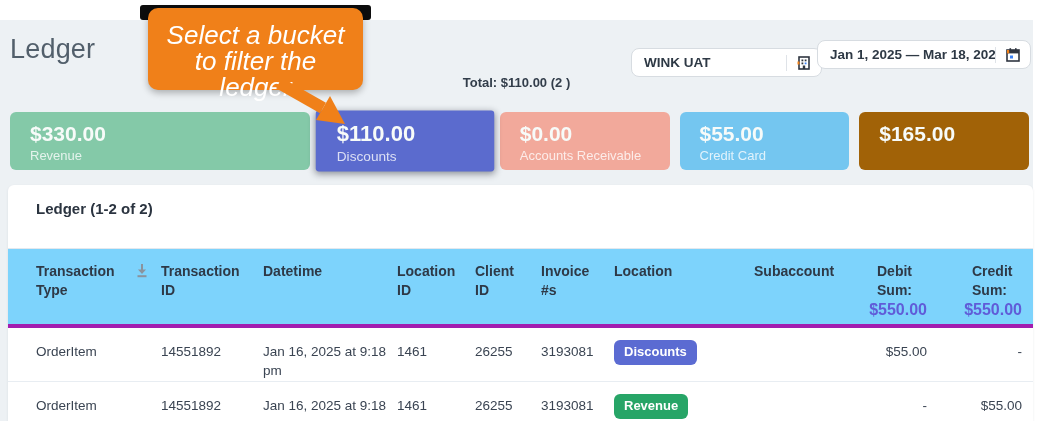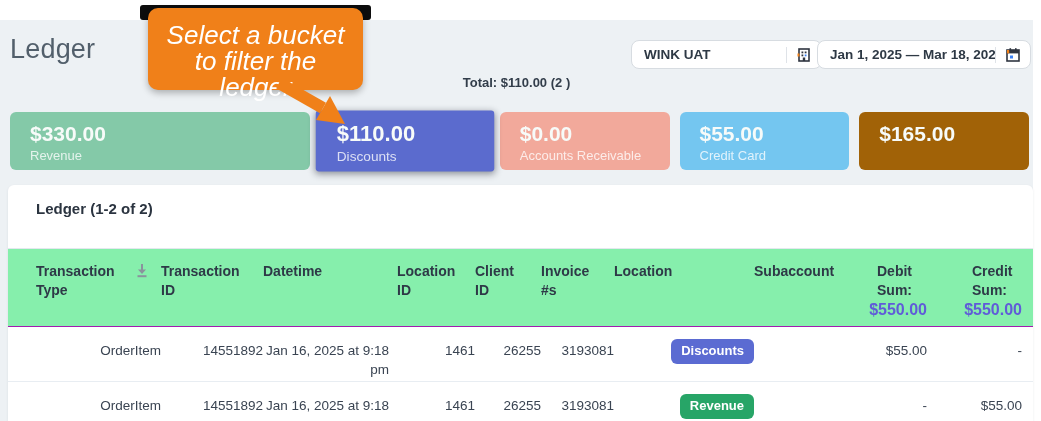--- a/index.html
+++ b/index.html
@@ -5,21 +5,21 @@
   * { margin:0; padding:0; box-sizing:border-box; }
   html,body { background:#ffffff; }
   body { font-family:"Liberation Sans", sans-serif; }
   .screen { position:relative; width:1041px; height:421px; background:#ffffff; overflow:hidden; }
   .content-bg { position:absolute; left:0; top:20px; width:1033px; height:401px; background:#edf1f4; }
 
   .page-title { position:absolute; left:10px; top:34px; font-size:27px; font-weight:400; color:#525f6b; letter-spacing:0.2px; }
 
   
   .filter-box { position:absolute; top:40px; height:29px; background:#ffffff; border:1px solid #d7dce1; border-radius:8px; display:flex; align-items:center; font-size:13.5px; font-weight:600; color:#2e3945; }
-  .filter-org { left:631px; width:191px; }
+  .filter-org { left:631px; width:191px;margin-top:8px; }
   .filter-date { left:817px; width:214px; }
   .filter-value { flex:1; padding-left:12px; white-space:nowrap; overflow:hidden; }
   .filter-divider { width:1px; height:16px; background:#dfe3e8; }
   .filter-icon { width:34px; display:flex; align-items:center; justify-content:center; cursor:pointer; }
 
   .total-line { position:absolute; left:0; top:75px; width:1033px; text-align:center; font-size:13px; color:#323d4a; }
   .total-label { font-weight:700; }
   .total-amount { font-weight:800; }
   .total-count { font-weight:700; }
 
@@ -33,34 +33,34 @@
 
   
   .tooltip-bar { position:absolute; left:140px; top:5px; width:231px; height:15px; background:#0d0d0d; border-radius:3px; z-index:4; }
   .tooltip { position:absolute; left:148px; top:8px; width:215px; height:82px; background:#f08019; border-radius:10px; z-index:5; color:#ffffff; font-size:26px; font-weight:500; text-align:center; line-height:26px; padding:14px 10px 0 10px; box-shadow:0 3px 7px rgba(0,0,0,0.28);font-style:italic; }
   .tooltip-arrow { position:absolute; left:265px; top:82px; z-index:6; }
 
   
   .card { position:absolute; left:8px; top:185px; width:1025px; height:236px; background:#ffffff; border-radius:6px 6px 0 0; box-shadow:0 1px 3px rgba(30,40,60,0.08); overflow:hidden; }
   .card-title { height:64px; line-height:48px; padding-left:28px; font-size:15px; font-weight:700; color:#2b3440; border-bottom:1px solid #e3e8ee; }
   table { border-collapse:collapse; table-layout:fixed; width:1025px; }
-  thead th { background:#86efac; text-align:left; vertical-align:top; padding-top:13px; font-size:14px; font-weight:700; color:#2e3947; height:77px; border-bottom:1px solid #a21caf; }
+  thead th { background:#7dd3fc; text-align:left; vertical-align:top; padding-top:13px; font-size:14px; font-weight:700; color:#2e3947; height:77px; border-bottom:4px solid #a21caf; }
   th .hwrap { display:inline-block; line-height:19px; }
   .th-tt { padding-left:28px; position:relative; }
   .th-tt .hwrap { width:92px; }
   .th-tid .hwrap { width:92px; }
   .th-loc .hwrap { width:70px; }
   .th-cli .hwrap { width:50px; }
   .th-inv .hwrap { width:58px; }
   .th-right { text-align:right; }
   .th-right .hwrap { width:50px; text-align:left; }
   .th-credit { padding-right:11px; }
   .hsum { font-size:16px; font-weight:700; color:#605cd8; margin-top:1px; }
   .sort-icon { position:absolute; left:127px; top:14px; cursor:pointer; }
-  tbody td { vertical-align:top; padding-top:14px; font-size:13.5px; color:#3a4452; height:55px; border-bottom:1px solid #e8edf2; line-height:19px;text-align:right; }
+  tbody td { vertical-align:top; padding-top:14px; font-size:13.5px; color:#3a4452; height:55px; border-bottom:1px solid #e8edf2; line-height:19px; }
   tbody tr:last-child td { border-bottom:none; }
   .td-tt { padding-left:28px; }
   .td-right { text-align:right; }
   .td-credit { padding-right:11px; }
   .td-date { padding-right:8px; }
   .badge { display:inline-block; margin-top:-4px; padding:5px 10px 6px 10px; border-radius:6px; font-size:13px; font-weight:700; color:#ffffff; line-height:14px; }
 </style>
 </head>
 <body>
 

